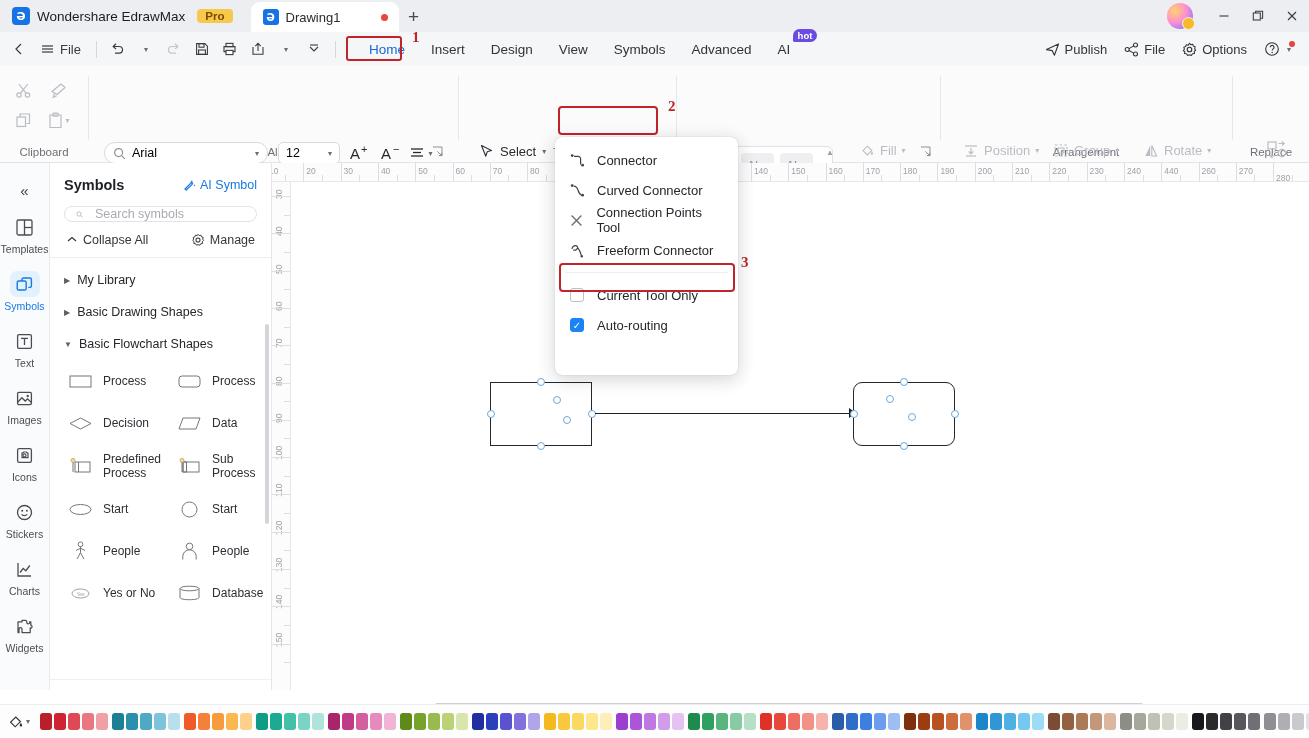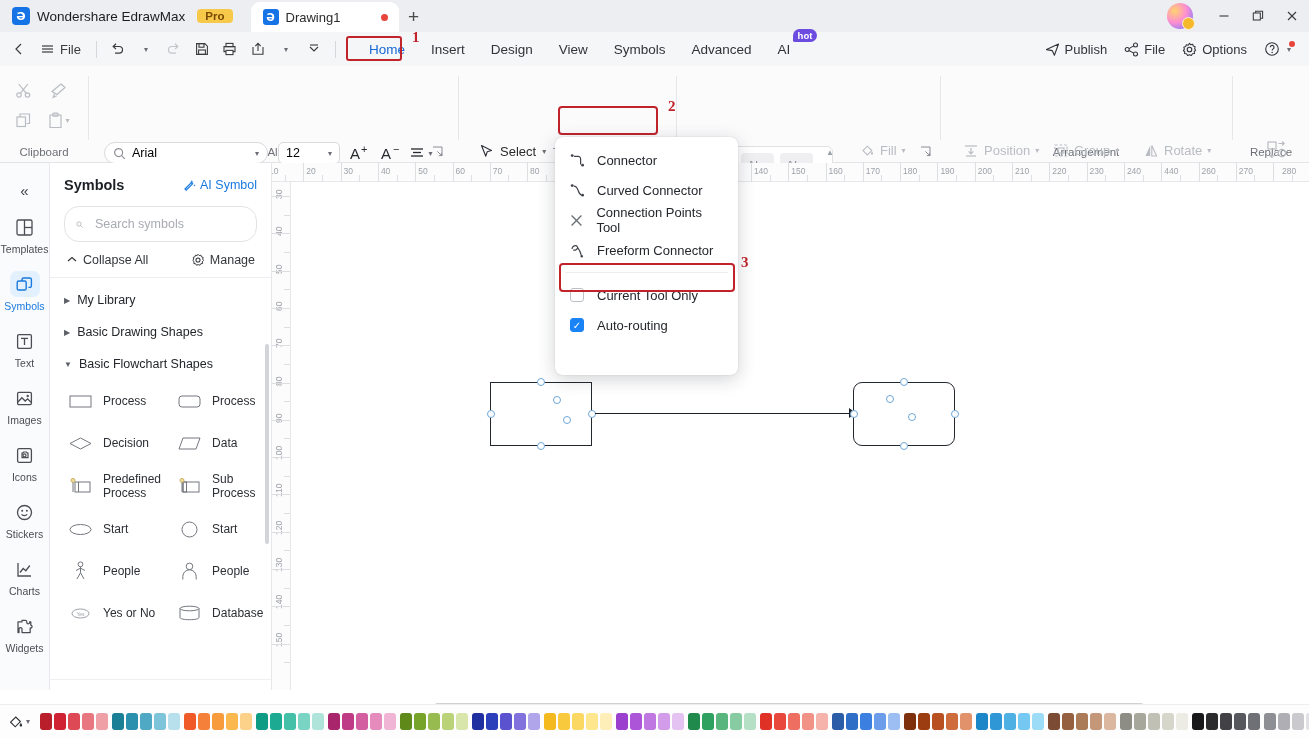--- a/index.html
+++ b/index.html
@@ -206,21 +206,21 @@
   
   .panel {
     position:absolute; left:50px; top:163px; width:222px; height:575px;
     background:#fff; border-right:1px solid #e6e7ea;
     display:flex; flex-direction:column;
   }
   .panel-head { padding:14px 14px 0; display:flex; align-items:center; justify-content:space-between; }
   .panel-title { font-size:14.5px; font-weight:bold; color:#1c1f24; }
   .ai-symbol { display:flex; align-items:center; gap:4px; color:#1a7ae0; font-size:12.5px; }
   .searchbar {
-    margin:13px 14px 0; height:36px; border:1px solid #e2e3e7; border-radius:15px;
+    margin:13px 14px 0; height:16px; border:1px solid #e2e3e7; border-radius:15px;
     display:flex; align-items:center; gap:12px; padding:0 11px;
   }
   .searchbar input {
     border:0; outline:0; font-size:12.5px; width:150px; background:transparent;
     font-family:"Liberation Sans", sans-serif; color:#34373c;
   }
   .searchbar input::placeholder { color:#a8abb1; }
   .panel-actions {
     display:flex; align-items:center; justify-content:space-between;
     padding:11px 16px 10px; font-size:12.5px; color:#34373c;
@@ -1089,21 +1089,21 @@
       <div class="rline" style="left: 870.55px; top: 12px; width: 1px; height: 7px;"></div>
       <div class="rtick" style="left: 892.2px; top: 3px;">440</div>
       <div class="rline" style="left: 889.2px; top: 0px; width: 1px; height: 19px;"></div>
       <div class="rline" style="left: 907.85px; top: 12px; width: 1px; height: 7px;"></div>
       <div class="rtick" style="left: 929.5px; top: 3px;">260</div>
       <div class="rline" style="left: 926.5px; top: 0px; width: 1px; height: 19px;"></div>
       <div class="rline" style="left: 945.15px; top: 12px; width: 1px; height: 7px;"></div>
       <div class="rtick" style="left: 966.8px; top: 3px;">270</div>
       <div class="rline" style="left: 963.8px; top: 0px; width: 1px; height: 19px;"></div>
       <div class="rline" style="left: 982.45px; top: 12px; width: 1px; height: 7px;"></div>
-      <div class="rtick" style="left: 1004.1px; top: 3px; margin-left: 6px;">280</div>
+      <div class="rtick" style="left: 1004.1px; top: 10px;">280</div>
       <div class="rline" style="left: 1001.1px; top: 0px; width: 1px; height: 19px;"></div>
       <div class="rline" style="left: 1019.75px; top: 12px; width: 1px; height: 7px;"></div>
     </div>
   <div class="ruler-v" id="ruler-v">
       <div class="rtick" style="left: 2px; top: 17px; transform: rotate(-90deg); transform-origin: left top; white-space: nowrap;">30</div>
       <div class="rline" style="top: 14px; left: 0px; height: 1px; width: 19px;"></div>
       <div class="rline" style="top: 32.65px; left: 12px; height: 1px; width: 7px;"></div>
       <div class="rtick" style="left: 2px; top: 54.3px; transform: rotate(-90deg); transform-origin: left top; white-space: nowrap;">40</div>
       <div class="rline" style="top: 51.3px; left: 0px; height: 1px; width: 19px;"></div>
       <div class="rline" style="top: 69.95px; left: 12px; height: 1px; width: 7px;"></div>

